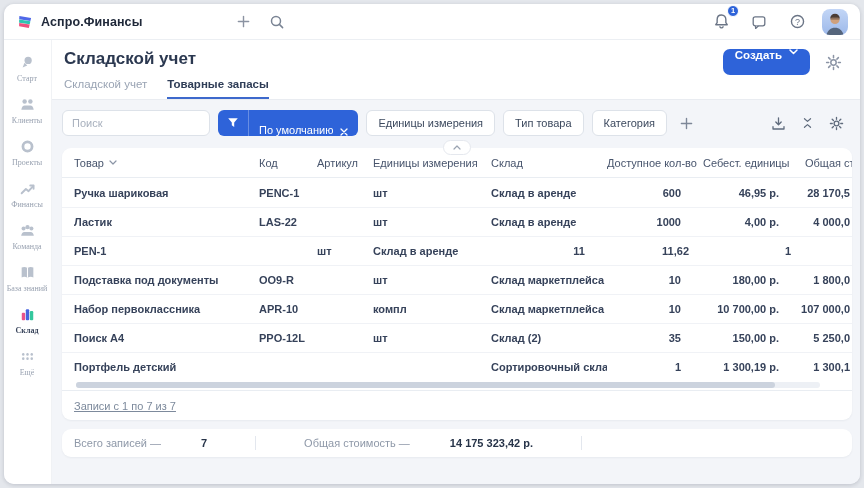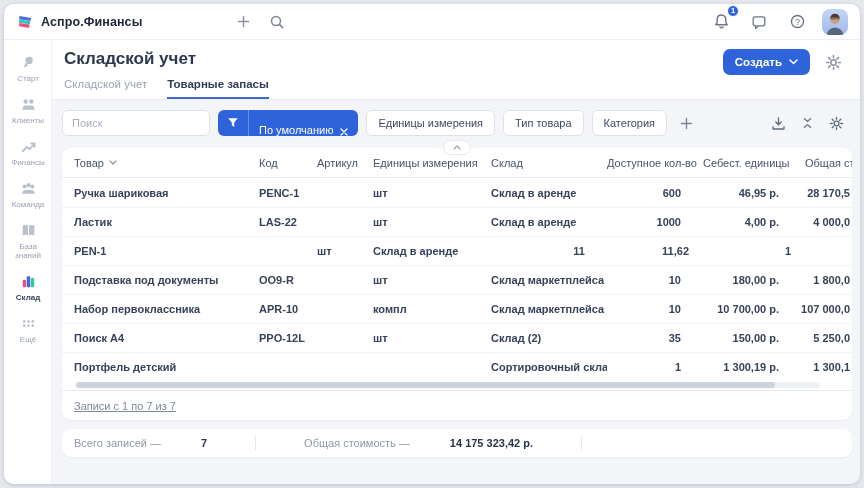--- a/index.html
+++ b/index.html
@@ -14,36 +14,36 @@
   .tb-icon{display:flex;align-items:center;justify-content:center;width:26px;height:26px;cursor:pointer;}
   .tb-plus{margin-left:88px;}
   .tb-right{margin-left:auto;display:flex;align-items:center;gap:12px;}
   .bell-wrap{position:relative;}
   .badge{position:absolute;top:-4px;right:-5px;min-width:12px;height:12px;padding:0 2px;border-radius:7px;
     background:#2e63d9;border:1.5px solid #fff;color:#fff;font-size:7.5px;font-weight:700;
     display:flex;align-items:center;justify-content:center;line-height:1;}
   .avatar{width:26px;height:26px;border-radius:8px;overflow:hidden;background:linear-gradient(180deg,#c3d6f6,#9db9ea);cursor:pointer;}
   
   .sidebar{position:absolute;left:0;top:36px;bottom:0;width:48px;background:#fff;
-    border-right:1px solid #f0f2f5;display:flex;flex-direction:column;align-items:flex-end;
-    padding-top:10px;gap:5px;z-index:4;}
+    border-right:1px solid #f0f2f5;display:flex;flex-direction:column;align-items:flex-start;
+    padding-top:10px;gap:5px;z-index:4;font-family:Liberation Serif, serif;}
   .side-item{width:46px;display:flex;flex-direction:column;align-items:center;gap:3px;
     padding:4px 0;cursor:pointer;}
   .side-label{font-size:8px;line-height:9px;color:#99a2b1;text-align:center;max-width:42px;}
   .side-item.active .side-label{color:#39455c;font-weight:700;}
   
   .main{position:absolute;left:48px;top:36px;right:0;bottom:0;display:flex;flex-direction:column;}
   .page-header{background:#fff;padding:9px 14px 0 12px;position:relative;border-bottom:1px solid #e9ecf1;}
   .page-title{font-size:17px;font-weight:700;color:#2b3850;}
   .tabs{display:flex;gap:20px;margin-top:9px;font-size:11.5px;}
   .tab{padding-bottom:7px;color:#9aa4b4;cursor:pointer;border-bottom:2px solid transparent;}
   .tab.active{color:#2f3d57;border-bottom-color:#3d69cc;font-weight:600;}
   .header-actions{position:absolute;right:14px;top:9px;display:flex;align-items:center;gap:10px;}
   .create-btn{background:#2e63d9;color:#fff;border:none;border-radius:7px;height:26px;
-    padding:0 12px;font-size:11.5px;font-weight:600;display:flex;align-items:center;gap:7px;cursor:pointer;
+    padding:0 12px;font-size:11.5px;font-weight:600;display:flex;align-items:flex-start;gap:7px;cursor:pointer;
     font-family:inherit;}
   .content{flex:1;background:#f3f5f9;padding:8px 6px 0;position:relative;overflow:hidden;}
   
   .filter-row{display:flex;align-items:center;gap:8px;padding:2px 2px 0 4px;}
   .search-input{width:148px;height:26px;border:1px solid #dde2e9;border-radius:6px;background:#fff;
     font-size:11px;padding:0 9px;color:#3a4760;outline:none;font-family:inherit;}
   .search-input::placeholder{color:#a8b0bd;}
   .chip-default{height:26px;background:#2e63d9;border-radius:6px;display:flex;align-items:flex-end;
     color:#fff;font-size:11px;cursor:pointer;overflow:hidden;}
   .chip-funnel{width:30px;height:100%;display:flex;align-items:center;justify-content:center;}
@@ -158,20 +158,28 @@
     </div>
     <div class="side-item">
       <span>
         <svg width="17" height="17" viewBox="0 0 16 16" fill="#b9c1cd">
             <circle cx="5.3" cy="5.1" r="2.1"></circle>
             <circle cx="10.7" cy="5.1" r="2.1"></circle>
             <path d="M2.2 13c.3-2.6 1.6-4 3.1-4h5.4c1.5 0 2.8 1.4 3.1 4z"></path>
           </svg>
       </span>
       <span class="side-label">Клиенты</span>
+    </div>
+    <div class="side-item">
+      <span>
+        <svg width="17" height="17" viewBox="0 0 16 16" fill="none">
+            <circle cx="8" cy="8" r="4.3" stroke="#b9c1cd" stroke-width="2.6"></circle>
+          </svg>
+      </span>
+      <span class="side-label">Проекты</span>
     </div>
     <div class="side-item">
       <span>
         <svg width="17" height="17" viewBox="0 0 16 16" fill="none">
             <path d="M2.5 12.5 6.5 8.5 9 10.5 13.5 5.5" stroke="#b9c1cd" stroke-width="1.8" stroke-linecap="round" stroke-linejoin="round"></path>
             <path d="M10.6 5.2h3.1v3.1" stroke="#b9c1cd" stroke-width="1.8" stroke-linecap="round" stroke-linejoin="round"></path>
           </svg>
       </span>
       <span class="side-label">Финансы</span>
     </div>

